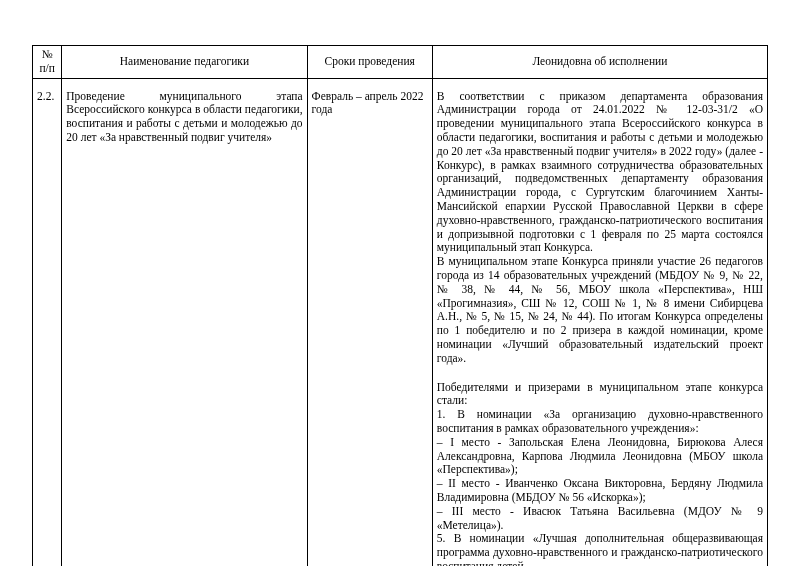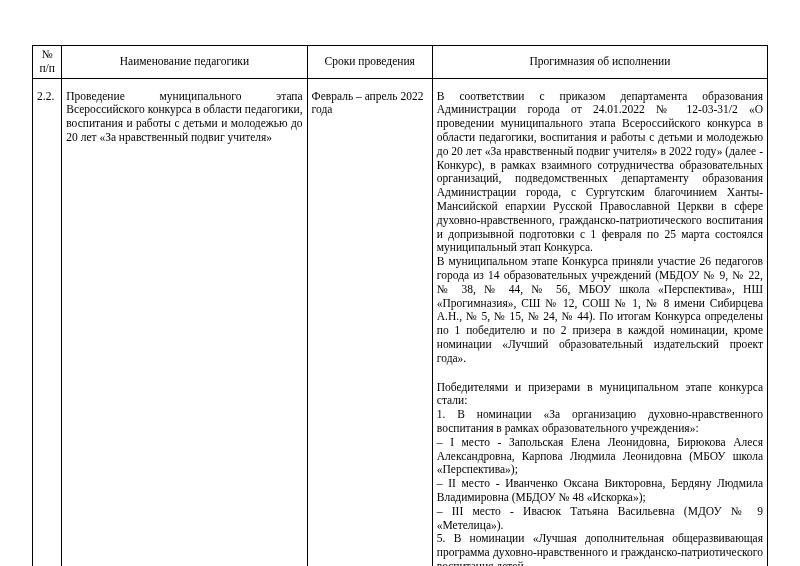--- a/index.html
+++ b/index.html
@@ -85,34 +85,34 @@
       <col class="col-info">
     </colgroup>
     <thead>
       <tr>
         <th class="hdr-two-line">
           <span>№</span>
           <span>п/п</span>
         </th>
         <th>Наименование педагогики</th>
         <th>Сроки проведения</th>
-        <th>Прогимназия об исполнении</th>
+        <th>Леонидовна об исполнении</th>
       </tr>
     </thead>
     <tbody>
       <tr class="row-content">
         <td class="cell-num">2.2.</td>
         <td class="cell-event">Проведение муниципального этапа Всероссийского конкурса в области педагогики, воспитания и работы с детьми и молодежью до 20 лет «За нравственный подвиг учителя»</td>
         <td class="cell-dates">Февраль – апрель 2022 года</td>
         <td class="cell-info">
           <p>В соответствии с приказом департамента образования Администрации города от 24.01.2022 № 12-03-31/2 «О проведении муниципального этапа Всероссийского конкурса в области педагогики, воспитания и работы с детьми и молодежью до 20 лет «За нравственный подвиг учителя» в 2022 году» (далее - Конкурс), в рамках взаимного сотрудничества образовательных организаций, подведомственных департаменту образования Администрации города, с Сургутским благочинием Ханты-Мансийской епархии Русской Православной Церкви в сфере духовно-нравственного, гражданско-патриотического воспитания и допризывной подготовки с 1 февраля по 25 марта состоялся муниципальный этап Конкурса.</p>
           <p>В муниципальном этапе Конкурса приняли участие 26 педагогов города из 14 образовательных учреждений (МБДОУ № 9, № 22, № 38, № 44, № 56, МБОУ школа «Перспектива», НШ «Прогимназия», СШ № 12, СОШ № 1, № 8 имени Сибирцева А.Н., № 5, № 15, № 24, № 44). По итогам Конкурса определены по 1 победителю и по 2 призера в каждой номинации, кроме номинации «Лучший образовательный издательский проект года».</p>
           <p class="gap-above">Победителями и призерами в муниципальном этапе конкурса стали:</p>
           <p>1. В номинации «За организацию духовно-нравственного воспитания в рамках образовательного учреждения»:</p>
           <p>– I место - Запольская Елена Леонидовна, Бирюкова Алеся Александровна, Карпова Людмила Леонидовна (МБОУ школа «Перспектива»);</p>
-          <p>– II место - Иванченко Оксана Викторовна, Бердяну Людмила Владимировна (МБДОУ № 48 «Искорка»);</p>
+          <p>– II место - Иванченко Оксана Викторовна, Бердяну Людмила Владимировна (МБДОУ № 56 «Искорка»);</p>
           <p>– III место - Ивасюк Татьяна Васильевна (МДОУ № 9 «Метелица»).</p>
           <p>5. В номинации «Лучшая дополнительная общеразвивающая программа духовно-нравственного и гражданско-патриотического воспитания детей</p>
         </td>
       </tr>
     </tbody>
   </table>
 </div>
 
 </body></html>

